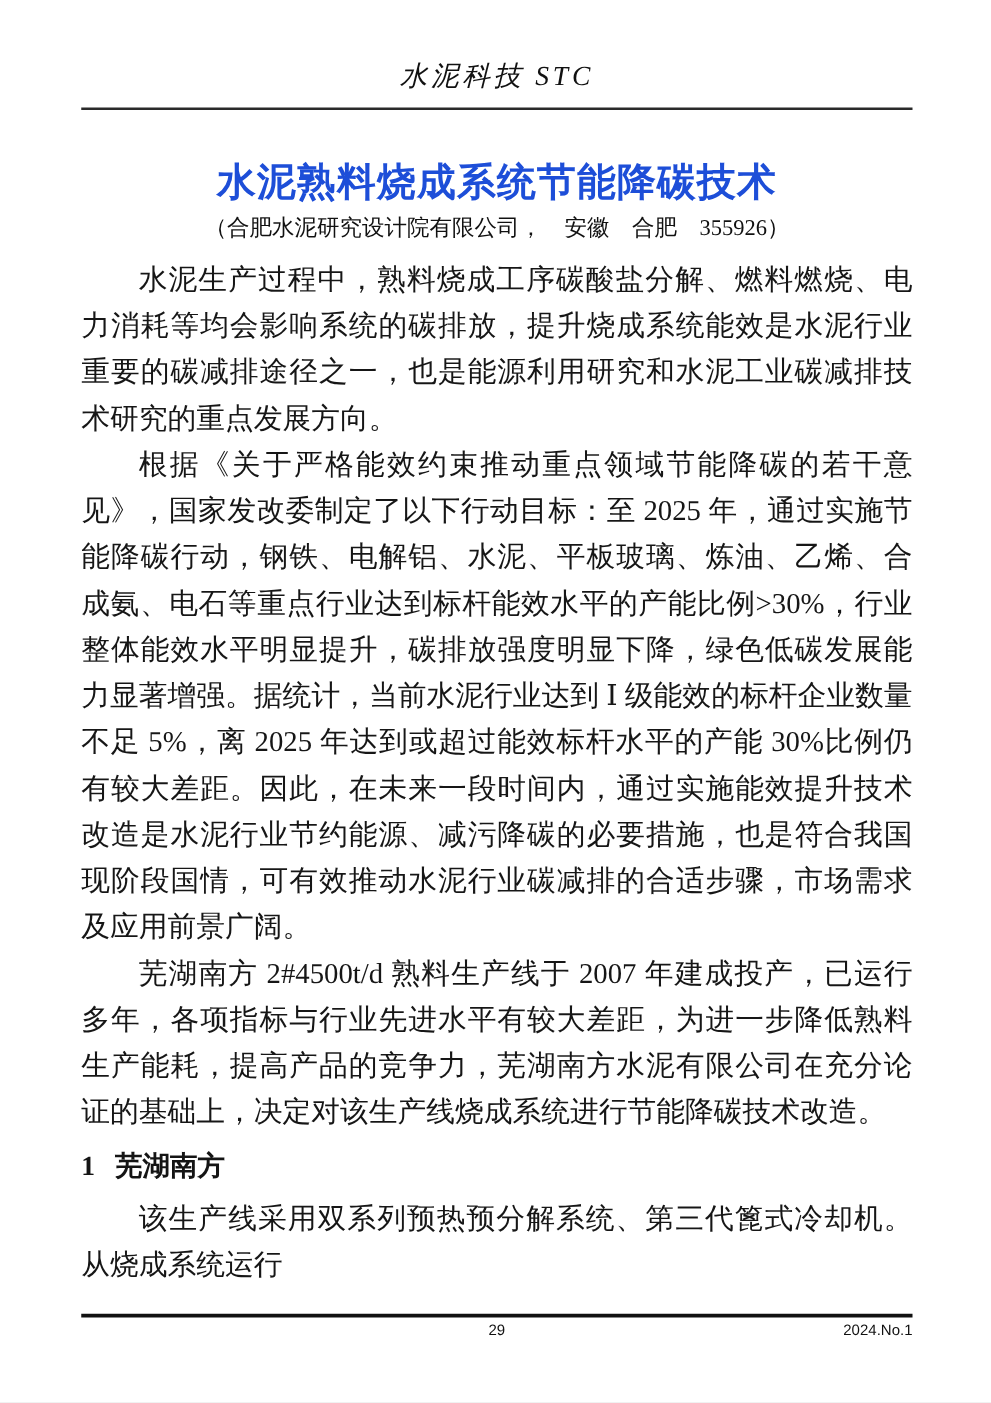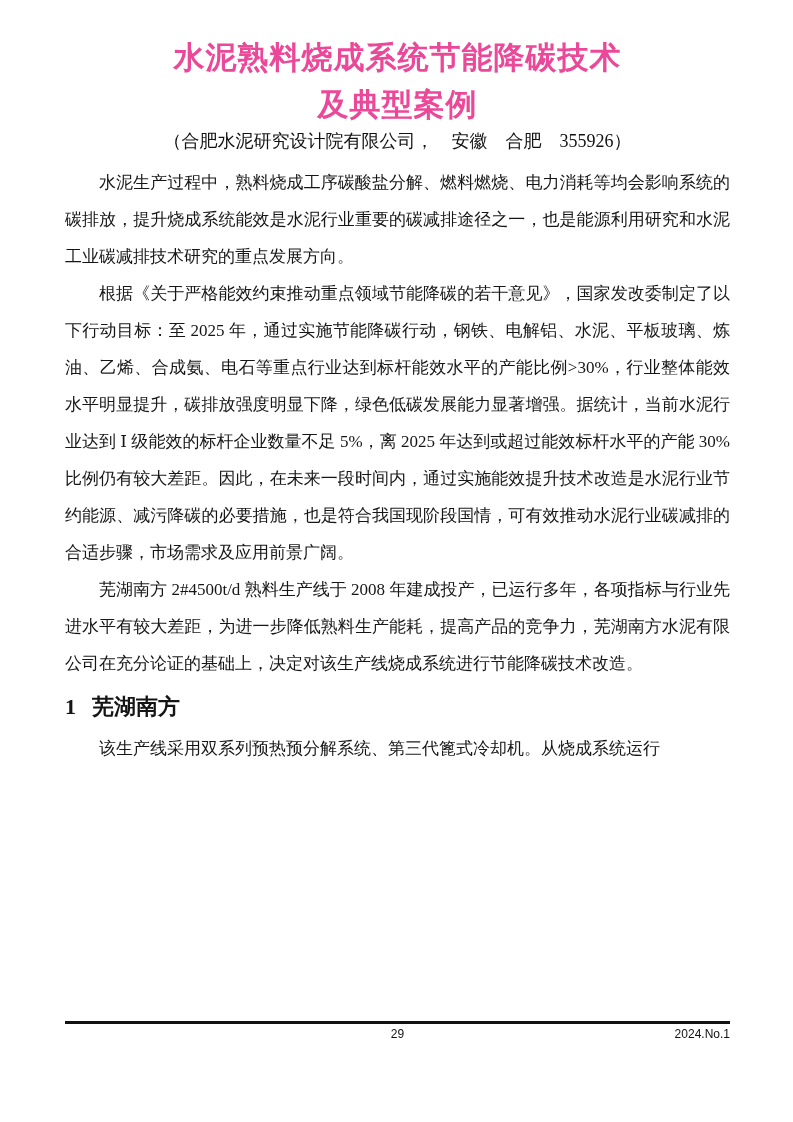--- a/index.html
+++ b/index.html
@@ -41,41 +41,41 @@
   }
   
   .article-title {
     margin: 34px 0 0 0;
     text-align: center;
     font-family: "Liberation Sans", "DejaVu Sans", sans-serif;
     font-weight: 700;
     font-size: 31px;
     line-height: 47px;
     letter-spacing: 1px;
-    color: #ec4899;
+    color: #1d4ed8;
   }
   .authors-line {
     margin-top: 16px;
     text-align: center;
     font-size: 17px;
     line-height: 26px;
     letter-spacing: 1px;
   }
   .affiliation-line {
     text-align: center;
     font-size: 18px;
     line-height: 27px;
   }
   
   .body-text {
     margin-top: 9px;
   }
   .body-text p {
     margin: 0;
-    font-size: 17px;
+    font-size: 23px;
     line-height: 37px;
     text-align: justify;
     text-indent: 2em;
     text-justify: inter-ideograph;
     color: #161616;
   }
   .section-heading {
     margin: 9px 0 7px 0;
     font-family: "Liberation Sans", "DejaVu Sans", sans-serif;
     font-weight: 700;
@@ -86,21 +86,21 @@
   .section-heading .sec-no {
     font-family: "Liberation Serif", "DejaVu Serif", serif;
     font-weight: 700;
     margin-right: 16px;
   }
   
   .page-footer {
     position: absolute;
     left: 65px;
     right: 63px;
-    top: 1021px;
+    top: 1051px;
   }
   .footer-rule {
     border: none;
     border-top: 3px solid #111111;
     height: 0;
     margin: 0;
   }
   .footer-row {
     position: relative;
     height: 20px;
@@ -122,33 +122,36 @@
     margin-left: 48px;
   }
 </style>
 </head>
 <body>
 
 <div class="page">
 
   <div class="content">
 
+    <div class="running-header">
+      <div class="journal-title">水泥科技 STC</div>
+      <hr class="header-rule">
+    </div>
 
     <h1 class="article-title">
       <span>水泥熟料烧成系统节能降碳技术</span><br>
-      <span>及典型案例</span>
     </h1>
 
 
     <div class="affiliation-line">（合肥水泥研究设计院有限公司，　安徽　合肥　355926）</div>
 
     <div class="body-text">
       <p>水泥生产过程中，熟料烧成工序碳酸盐分解、燃料燃烧、电力消耗等均会影响系统的碳排放，提升烧成系统能效是水泥行业重要的碳减排途径之一，也是能源利用研究和水泥工业碳减排技术研究的重点发展方向。</p>
       <p>根据《关于严格能效约束推动重点领域节能降碳的若干意见》，国家发改委制定了以下行动目标：至 2025 年，通过实施节能降碳行动，钢铁、电解铝、水泥、平板玻璃、炼油、乙烯、合成氨、电石等重点行业达到标杆能效水平的产能比例&gt;30%，行业整体能效水平明显提升，碳排放强度明显下降，绿色低碳发展能力显著增强。据统计，当前水泥行业达到 Ⅰ 级能效的标杆企业数量不足 5%，离 2025 年达到或超过能效标杆水平的产能 30%比例仍有较大差距。因此，在未来一段时间内，通过实施能效提升技术改造是水泥行业节约能源、减污降碳的必要措施，也是符合我国现阶段国情，可有效推动水泥行业碳减排的合适步骤，市场需求及应用前景广阔。</p>
-      <p>芜湖南方 2#4500t/d 熟料生产线于 2008 年建成投产，已运行多年，各项指标与行业先进水平有较大差距，为进一步降低熟料生产能耗，提高产品的竞争力，芜湖南方水泥有限公司在充分论证的基础上，决定对该生产线烧成系统进行节能降碳技术改造。</p>
+      <p>芜湖南方 2#4500t/d 熟料生产线于 2007 年建成投产，已运行多年，各项指标与行业先进水平有较大差距，为进一步降低熟料生产能耗，提高产品的竞争力，芜湖南方水泥有限公司在充分论证的基础上，决定对该生产线烧成系统进行节能降碳技术改造。</p>
 
       <h2 class="section-heading">
         <span class="sec-no">1</span><span>芜湖南方</span>
       </h2>
 
       <p>该生产线采用双系列预热预分解系统、第三代篦式冷却机。从烧成系统运行</p>
     </div>
 
   </div>
 

